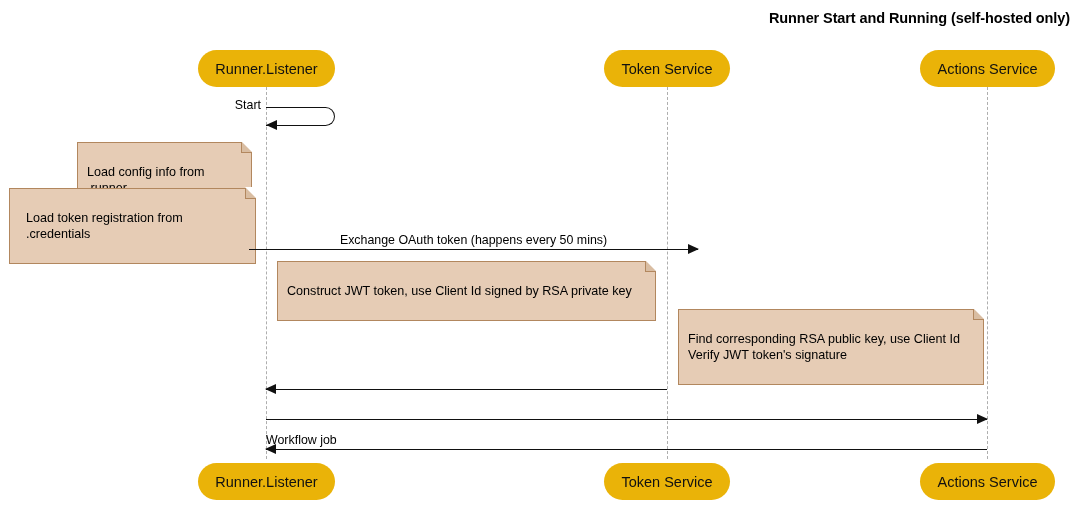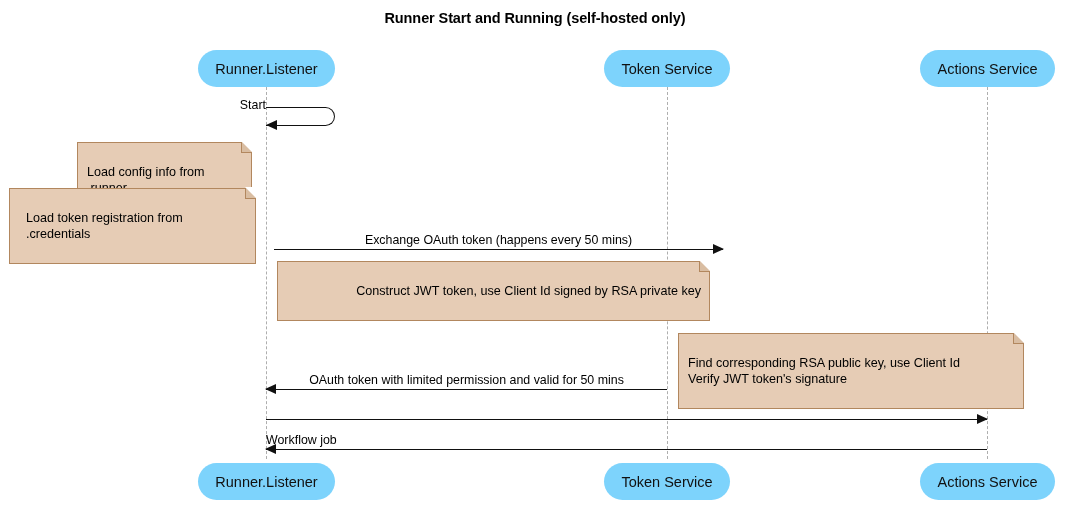--- a/index.html
+++ b/index.html
@@ -10,33 +10,33 @@
     position:relative;
     overflow:hidden;
     -webkit-font-smoothing:antialiased;
   }
   #diagram{position:absolute;inset:0;}
 
   
   .title{
     position:absolute;
     left:0;right:0;top:10px;
-    text-align:center;
+    text-align:right;
     font-size:14.5px;
     font-weight:bold;
     color:#000;
     letter-spacing:-0.1px;
   }
 
   
   .participant{
     position:absolute;
     height:37px;
     border-radius:19px;
-    background:#7dd3fc;
+    background:#eab308;
     color:#111;
     display:flex;
     align-items:center;
     justify-content:center;
     font-size:14.5px;
     box-sizing:border-box;
     white-space:nowrap;
   }
 
   
@@ -119,20 +119,21 @@
     box-sizing:border-box;
     border:1.4px solid #111;
     border-left:none;
     border-top-right-radius:10px;
     border-bottom-right-radius:10px;
   }
   .selfmsg .label{
     position:absolute;
     right:100%;
     top:-9px;
+    margin-right:5px;
     font-size:12.4px;
     white-space:nowrap;
     color:#000;
   }
   .selfmsg .arrowhead{top:auto;}
 </style>
 </head>
 <body>
 
 <div id="diagram">
@@ -172,39 +173,38 @@
   <div class="note" style="left:77px;top:142px;width:175px;">
     <span>Load config info from .runner</span>
     <span class="dogear"></span>
   </div>
 
   <div class="note" style="left:9px;top:188px;width:247px;padding-left:16px;">
     <span>Load token registration from .credentials</span>
     <span class="dogear"></span>
   </div>
 
-  <div class="msg" style="left:274px;top:218px;width:401px;height:32px;padding-left:48px;">
+  <div class="msg" style="left:249px;top:218px;width:401px;height:32px;padding-left:48px;">
     <div class="label">Exchange OAuth token (happens every 50 mins)</div>
     <div class="line" style="top:31px;"></div>
     <div class="arrowhead right" style="top:25.5px;"></div>
   </div>
 
-  <div class="note" style="left:277px;top:261px;width:433px;text-align:right;">
+  <div class="note" style="left:277px;top:261px;width:379px;">
     <span>Construct JWT token, use Client Id signed by RSA private key</span>
     <span class="dogear"></span>
   </div>
 
-  <div class="note" style="left:678px;top:309px;width:346px;margin-top:24px;">
+  <div class="note" style="left:678px;top:309px;width:306px;">
     <span>Find corresponding RSA public key, use Client Id
 Verify JWT token's signature</span>
     <span class="dogear"></span>
   </div>
 
   <div class="msg" style="left:266px;top:358px;width:401px;height:32px;">
-    <div class="label">OAuth token with limited permission and valid for 50 mins</div>
     <div class="line" style="top:31px;"></div>
     <div class="arrowhead left" style="top:25.5px;"></div>
   </div>
 
   <div class="msg" style="left:266px;top:388px;width:721px;height:32px;">
     <div class="line" style="top:31px;"></div>
     <div class="arrowhead right" style="top:25.5px;"></div>
   </div>
 
   <div class="msg" style="left:266px;top:418px;width:721px;height:32px;">

